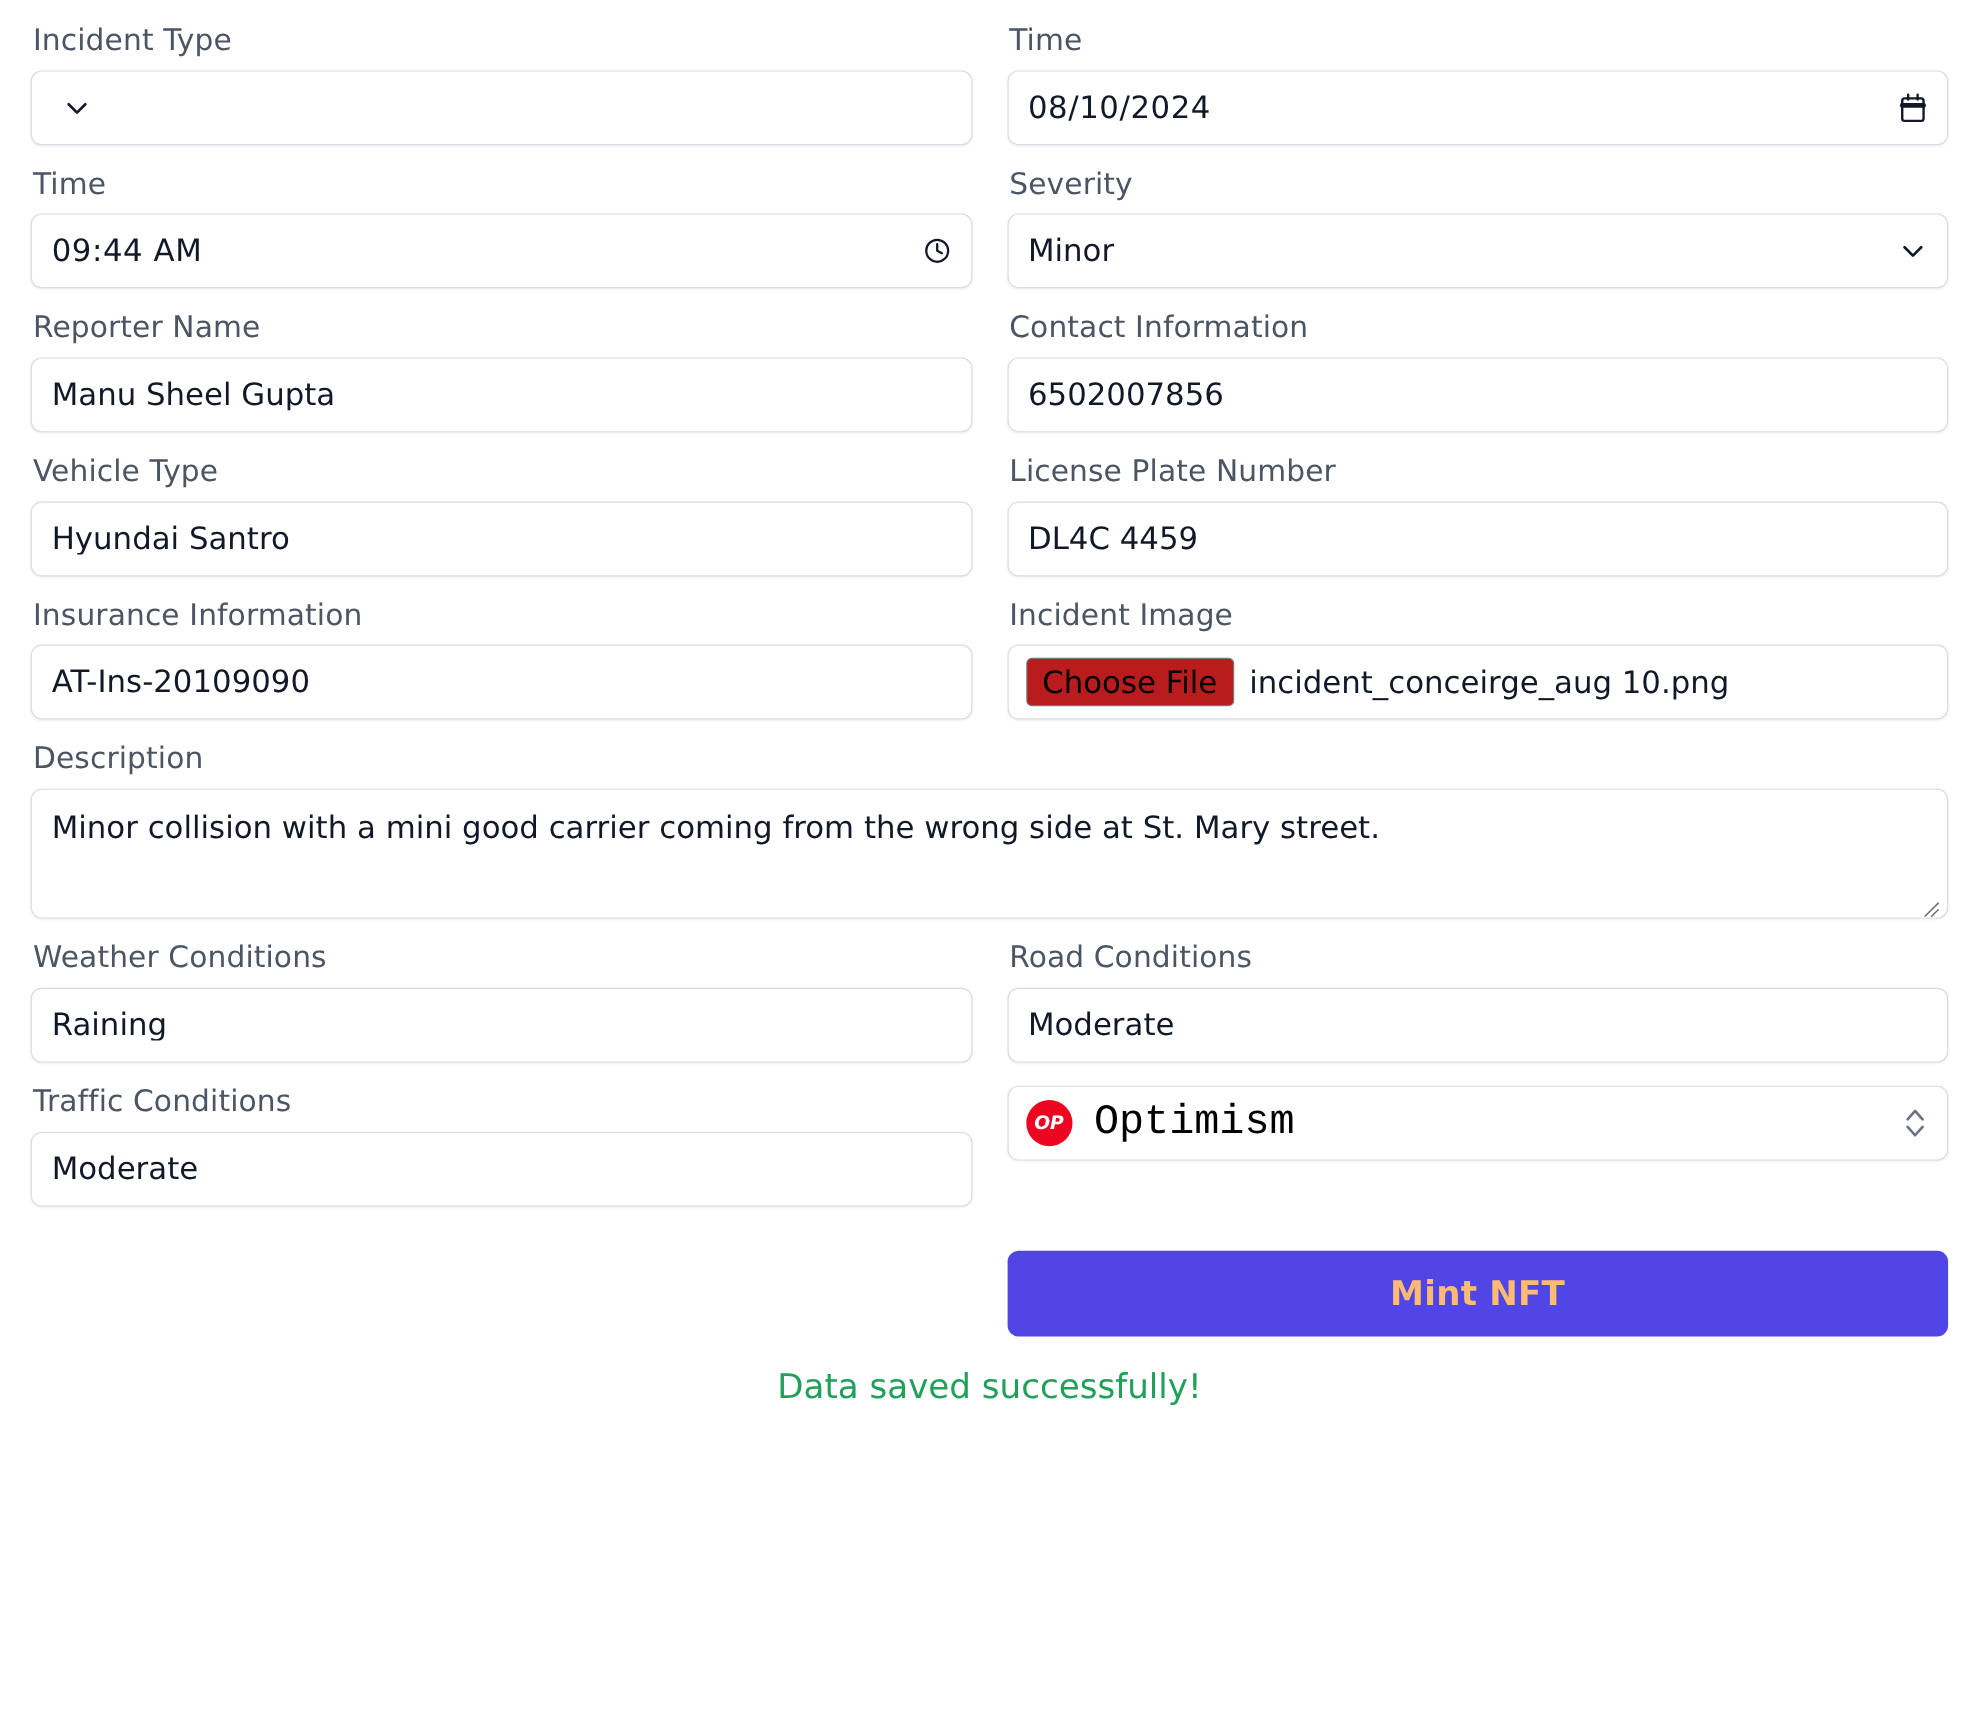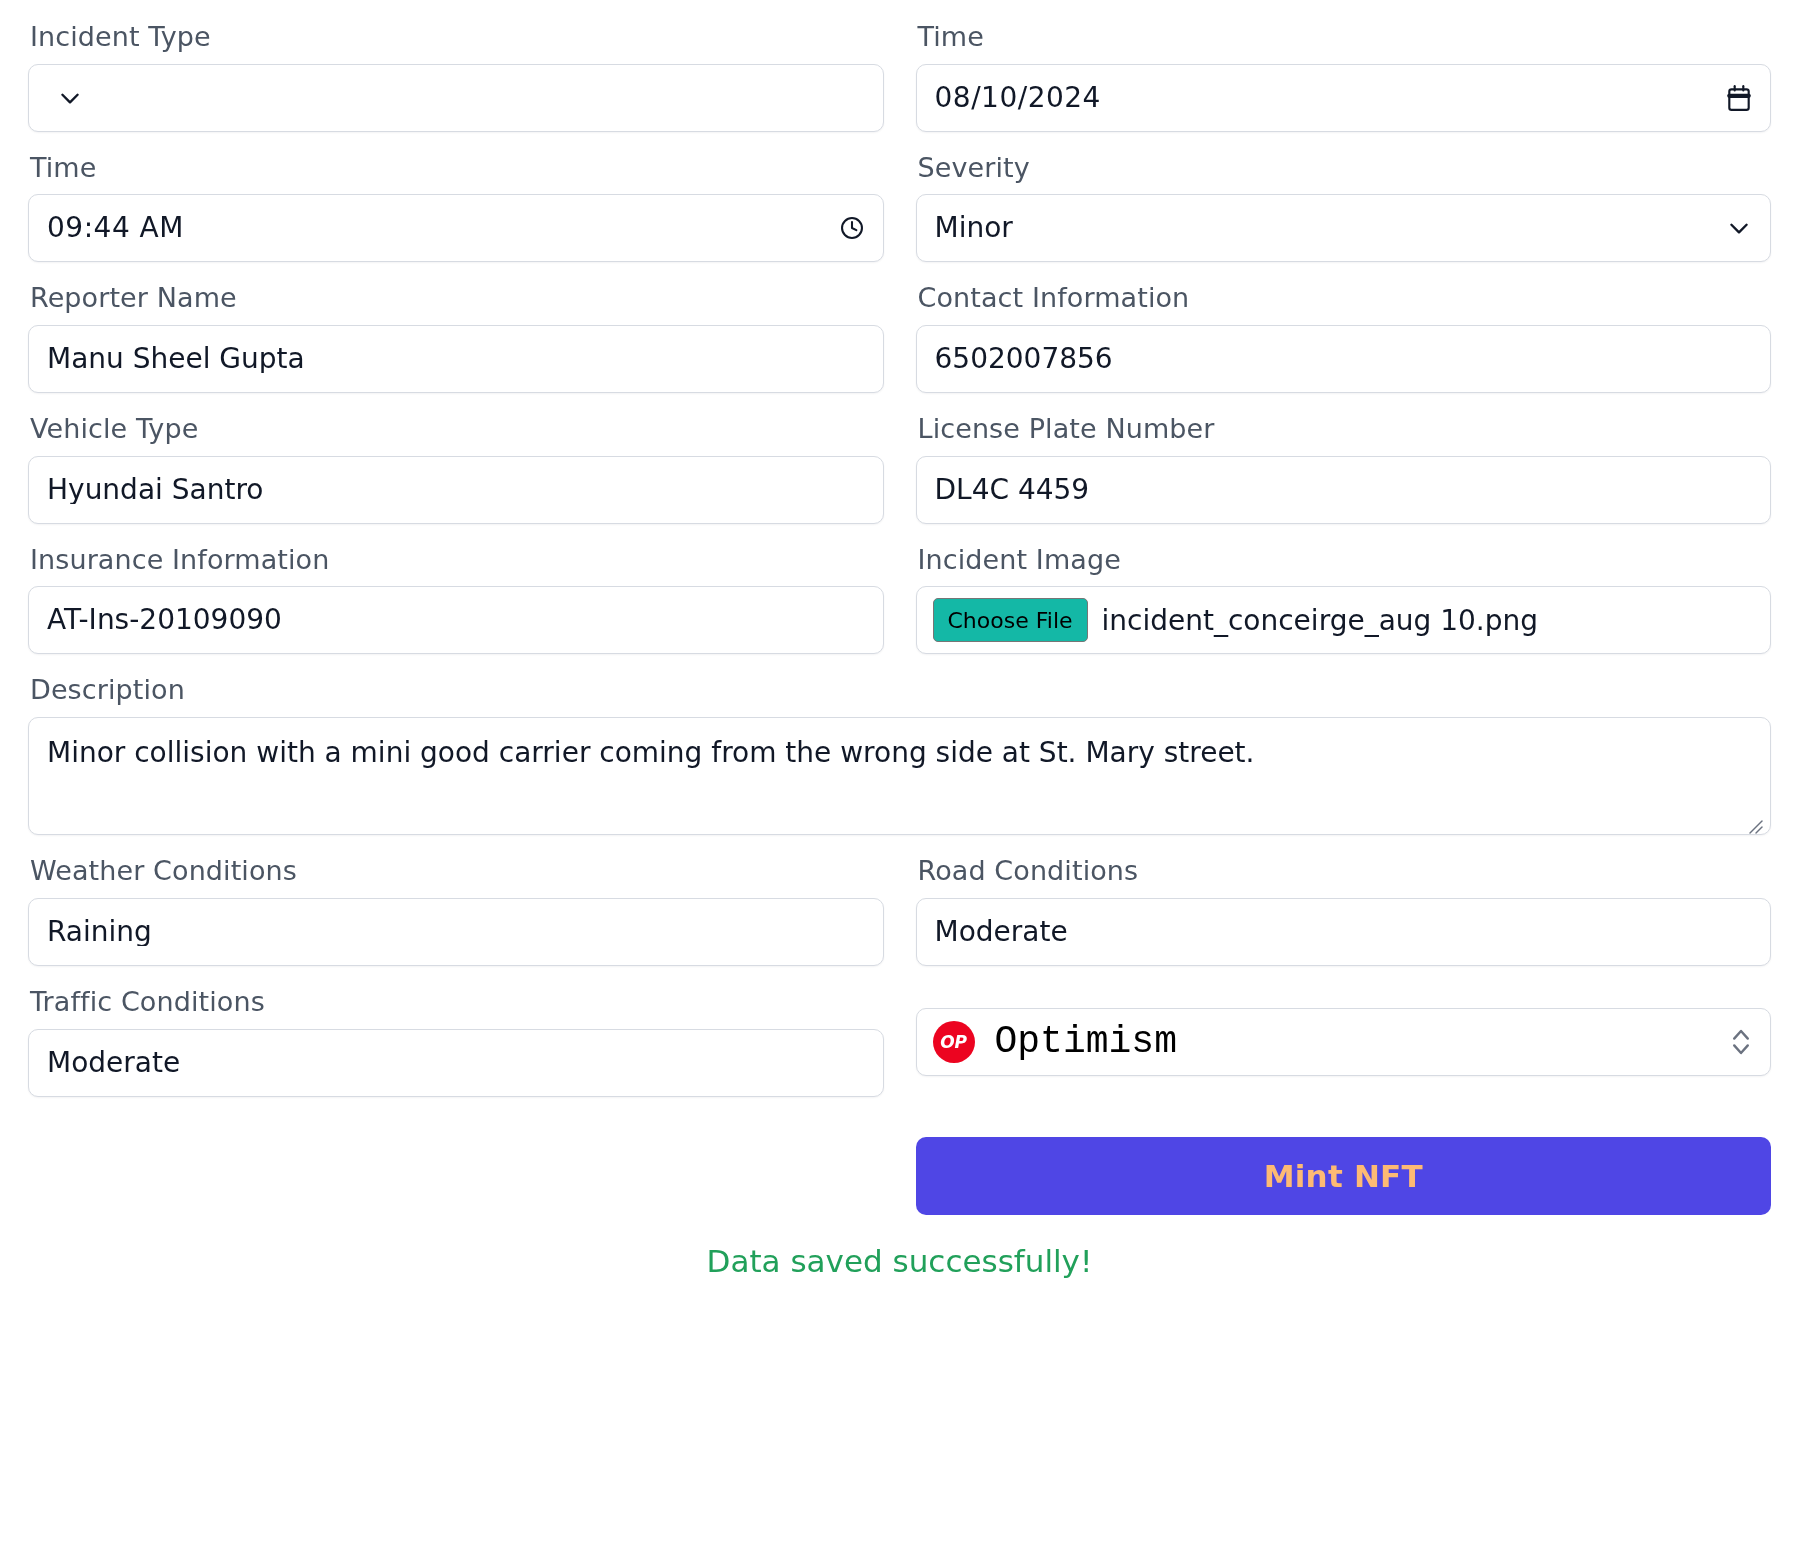--- a/index.html
+++ b/index.html
@@ -105,24 +105,24 @@
     justify-content: flex-start;
     gap: 0;
     padding: 0 0 0 16px;
   }
   .choose-file-btn {
     display: inline-flex;
     align-items: center;
     justify-content: center;
     height: 44px;
     padding: 0 14px;
-    background: #14b8a6;
+    background: #b91c1c;
     border: 1.5px solid #767676;
     border-radius: 5px;
-    font-size: 22px;
+    font-size: 28px;
     color: #000000;
     font-family: "DejaVu Sans", "Liberation Sans", sans-serif;
     white-space: nowrap;
   }
   .file-name {
     margin-left: 14px;
     font-size: 28px;
     color: #111827;
     white-space: nowrap;
     overflow: hidden;
@@ -160,21 +160,21 @@
     width: 22px;
     height: 34px;
     color: #6b7280;
     flex: 0 0 auto;
   }
   
   .bottom-row {
     display: flex;
     gap: 32px;
     margin-bottom: 21px;
-    align-items: center;
+    align-items: flex-start;
   }
   .mint-row {
     display: flex;
     gap: 32px;
     margin-top: 40px;
   }
   .mint-btn {
     width: 100%;
     height: 78px;
     background: #4f46e5;

